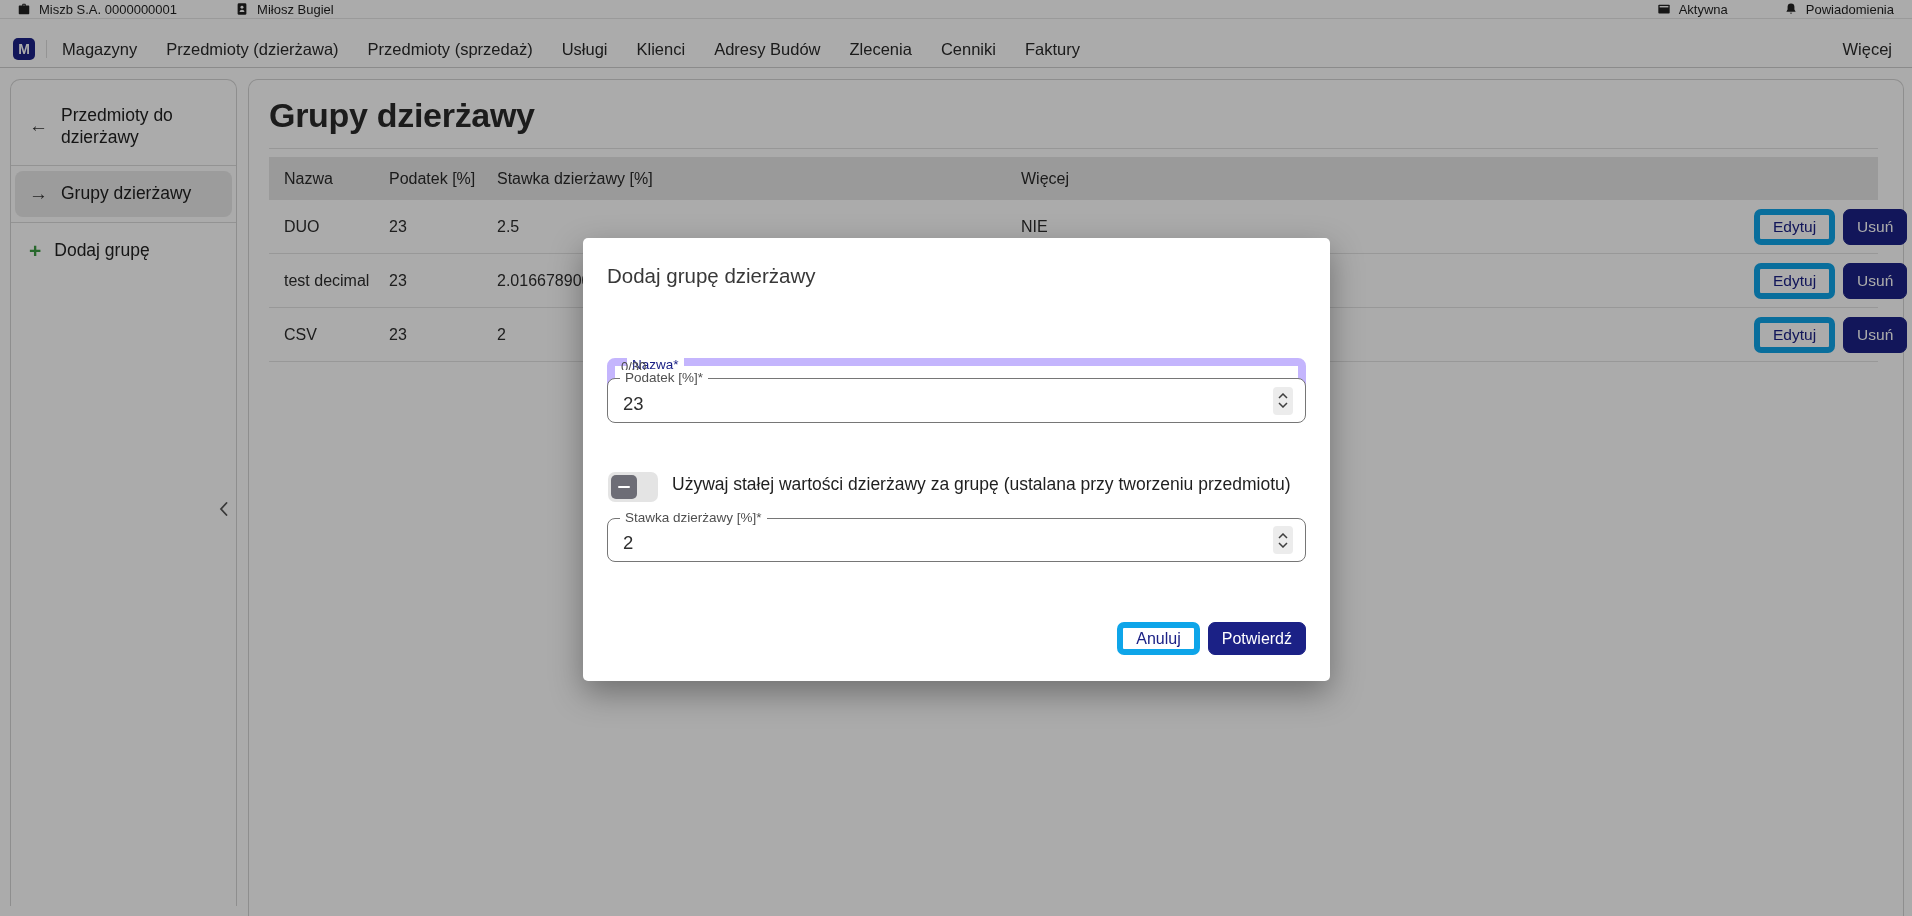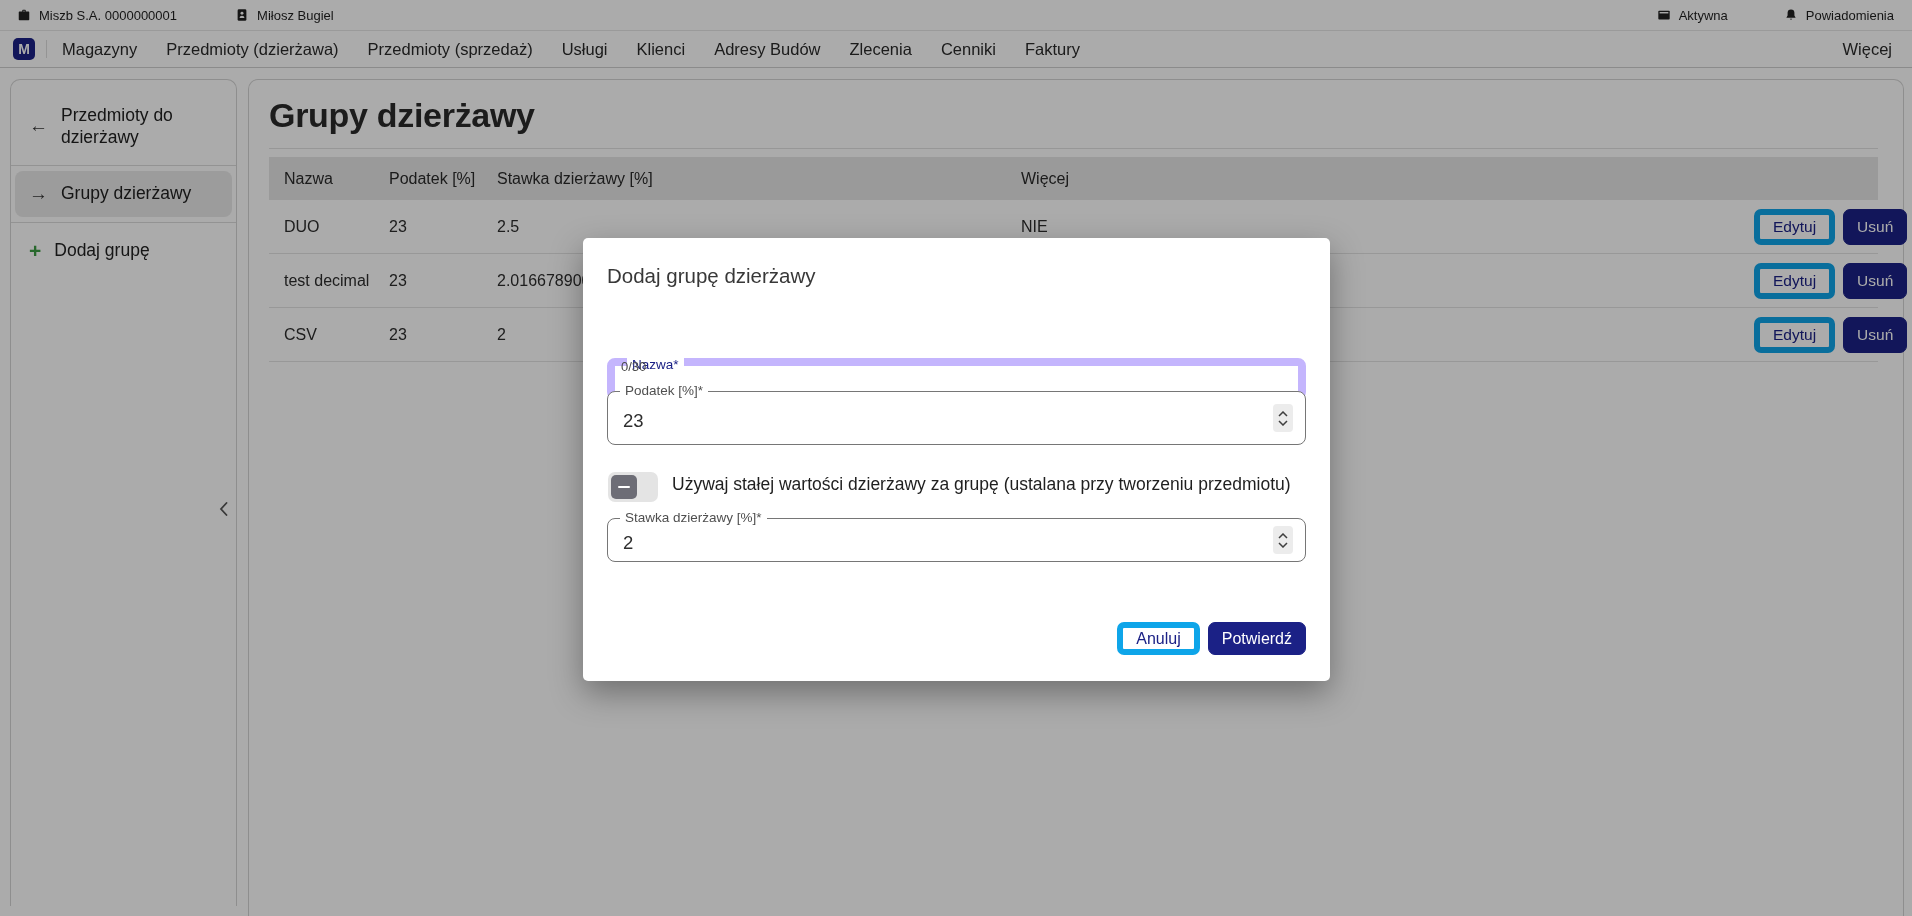--- a/index.html
+++ b/index.html
@@ -1,21 +1,21 @@
 <!DOCTYPE html>
 <html><head>
 <meta charset="utf-8">
 <style>
   * { margin:0; padding:0; box-sizing:border-box; }
   html,body { width:1912px; height:916px; overflow:hidden; }
   body { font-family:"Liberation Sans", sans-serif; color:#262626; background:#fff; }
   #app { position:relative; width:1912px; height:916px; background:#fff; overflow:hidden; }
 
   
-  .topbar { position:absolute; left:0; top:0; right:0; height:31px; background:#fff;
+  .topbar { position:absolute; left:0; top:0; right:0; height:19px; background:#fff;
             border-bottom:1px solid #e6e6e6; display:flex; align-items:center;
             padding:0 18px 0 17px; font-size:13px; color:#1f1f1f; }
   .tb-group { display:flex; align-items:center; gap:8px; }
   .tb-user { margin-left:58px; }
   .tb-sub { margin-left:auto; }
   .tb-notif { margin-left:56px; }
   .tb-ico { display:flex; align-items:center; }
 
   
   .navbar { position:absolute; left:0; top:31px; right:0; height:37px; background:#fff;
@@ -70,21 +70,21 @@
   .modal-title { position:absolute; left:24px; top:26px; font-size:20.5px; font-weight:500; color:#383838; }
 
   .field { position:absolute; left:24px; width:699px; border:1px solid #767676; border-radius:8px; background:#fff; }
   .field .flabel { position:absolute; top:-9px; left:12px; background:#fff; padding:0 5px;
                    font-size:13.5px; color:#4f4f4f; white-space:nowrap; }
   .field input { position:absolute; inset:0; border:none; outline:none; background:transparent;
                  font-family:inherit; font-size:18.5px; color:#2f2f2f; padding:6px 44px 0 15px; }
   .field.focused { border:8px solid #c4b5fd;margin-top:48px; }
   .field.focused .flabel { color:#1b2186; }
   .f-nazwa { top:72px; height:42px; }
-  .f-podatek { top:153px; height:54px; }
+  .f-podatek { top:140px; height:45px; }
   .f-stawka { top:280px; height:44px; }
   .counter { position:absolute; left:38px; top:121px; font-size:13px; color:#4a4a4a; }
 
   .spinner { position:absolute; right:12px; top:50%; transform:translateY(-50%); width:20px; height:28px;
              background:#ececec; border-radius:4px; display:flex; flex-direction:column;
              align-items:center; justify-content:center; gap:3px; cursor:pointer; }
 
   .toggle { position:absolute; left:25px; top:234px; width:50px; height:30px; background:#e4e4e4;
             border-radius:7px; cursor:pointer; }
   .toggle-thumb { position:absolute; left:3px; top:3px; width:26px; height:24px; background:#6d6d76;

